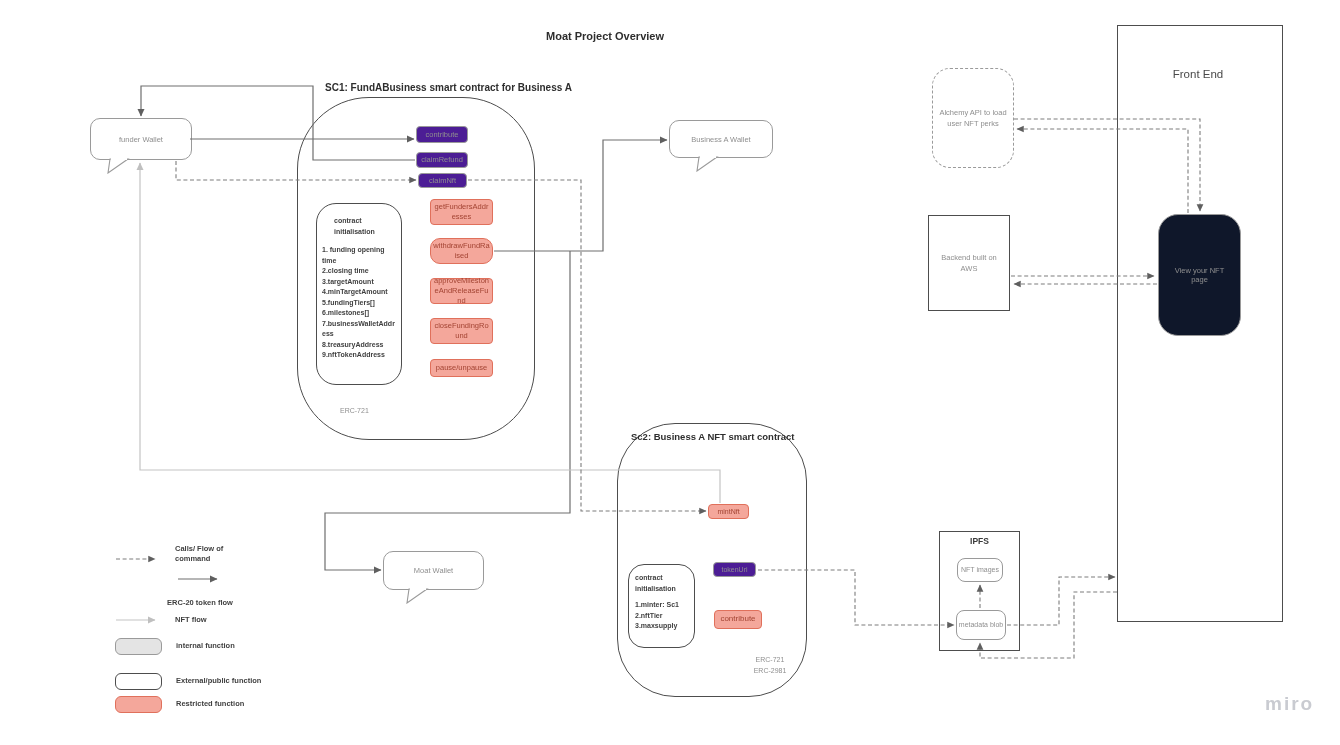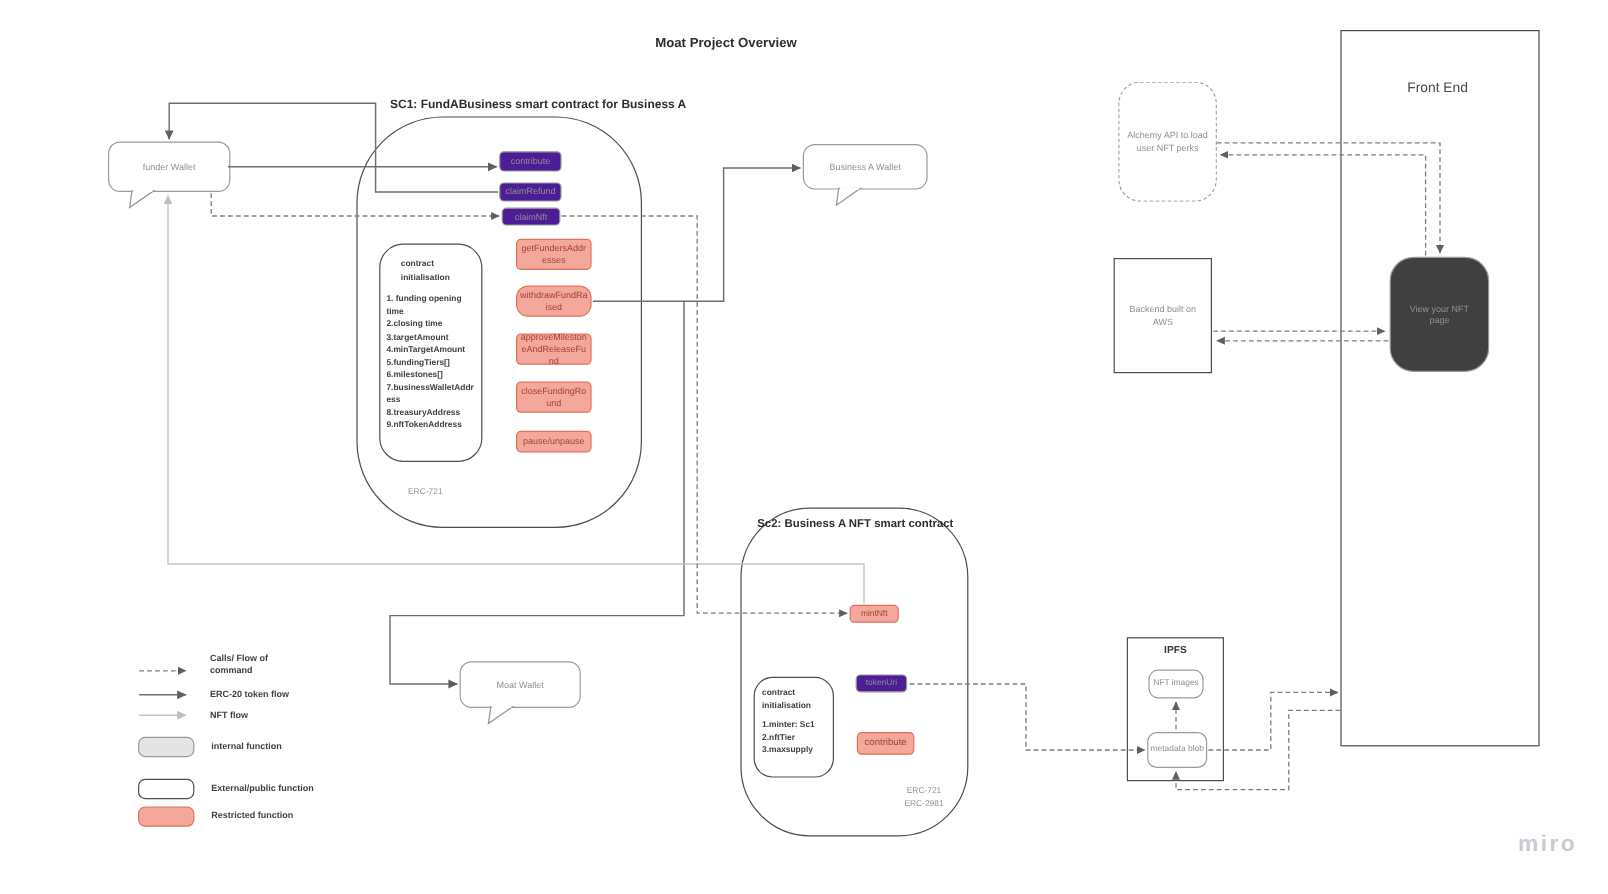--- a/index.html
+++ b/index.html
@@ -154,41 +154,41 @@
     <span>Alchemy API to load user NFT perks</span>
   </div>
 
   <div class="abs solid-rect" style="left:1117px;top:25px;width:166px;height:597px;"></div>
   <div class="abs" style="left:1117px;top:68px;width:162px;text-align:center;font-size:11.5px;color:#4a4a4a;">Front End</div>
 
   <div class="abs solid-rect center-text" style="left:928px;top:215px;width:82px;height:96px;padding:6px;color:var(--muted-text);font-size:7.5px;line-height:1.5;">
     <span>Backend built on AWS</span>
   </div>
 
-  <div class="abs center-text" style="left:1158px;top:214px;width:83px;height:96px;border:1px solid var(--shape-border-gray);border-radius:20px;background:#404040;color:var(--muted-text);font-size:7.5px;padding:8px;">
+  <div class="abs center-text" style="left:1158px;top:214px;width:83px;height:122px;border:1px solid var(--shape-border-gray);border-radius:20px;background:#0f172a;color:var(--muted-text);font-size:7.5px;padding:8px;">
     <span>View your NFT page</span>
   </div>
 
   <div class="abs solid-rect" style="left:939px;top:531px;width:81px;height:120px;"></div>
   <div class="abs" style="left:939px;top:536px;width:81px;text-align:center;font-size:8.5px;font-weight:600;color:#3a3a3a;">IPFS</div>
   <div class="abs mini-node center-text" style="left:957px;top:558px;width:46px;height:24px;">
     <span>NFT images</span>
   </div>
   <div class="abs mini-node center-text" style="left:956px;top:610px;width:50px;height:30px;">
     <span class="pre" style="text-align:center;">metadata blob</span>
   </div>
 
   <div class="abs" style="left:115px;top:544px;width:170px;">
     <div style="display:flex;align-items:flex-end;gap:14px;margin-bottom:6px;">
       <svg width="46" height="10" viewBox="0 0 46 10" style="margin-top:3px;">
         <line x1="1" y1="5" x2="40" y2="5" stroke="#7d7d7d" stroke-width="1.1" stroke-dasharray="4 2.6" marker-end="url(#ah-dark)"></line>
       </svg>
       <span class="legend-label" style="width:80px;">Calls/ Flow of command</span>
     </div>
-    <div style="display:flex;align-items:center;gap:14px;margin-bottom:7px;margin-top:10px;">
+    <div style="display:flex;align-items:center;gap:14px;margin-bottom:7px;margin-top:10px;flex-direction:column;">
       <svg width="46" height="10" viewBox="0 0 46 10">
         <line x1="1" y1="5" x2="40" y2="5" stroke="#6e6e6e" stroke-width="1.2" marker-end="url(#ah-dark)"></line>
       </svg>
       <span class="legend-label">ERC-20 token flow</span>
     </div>
     <div style="display:flex;align-items:center;gap:14px;margin-bottom:12px;">
       <svg width="46" height="10" viewBox="0 0 46 10">
         <line x1="1" y1="5" x2="40" y2="5" stroke="#c4c4c4" stroke-width="1.2" marker-end="url(#ah-light)"></line>
       </svg>
       <span class="legend-label">NFT flow</span>

